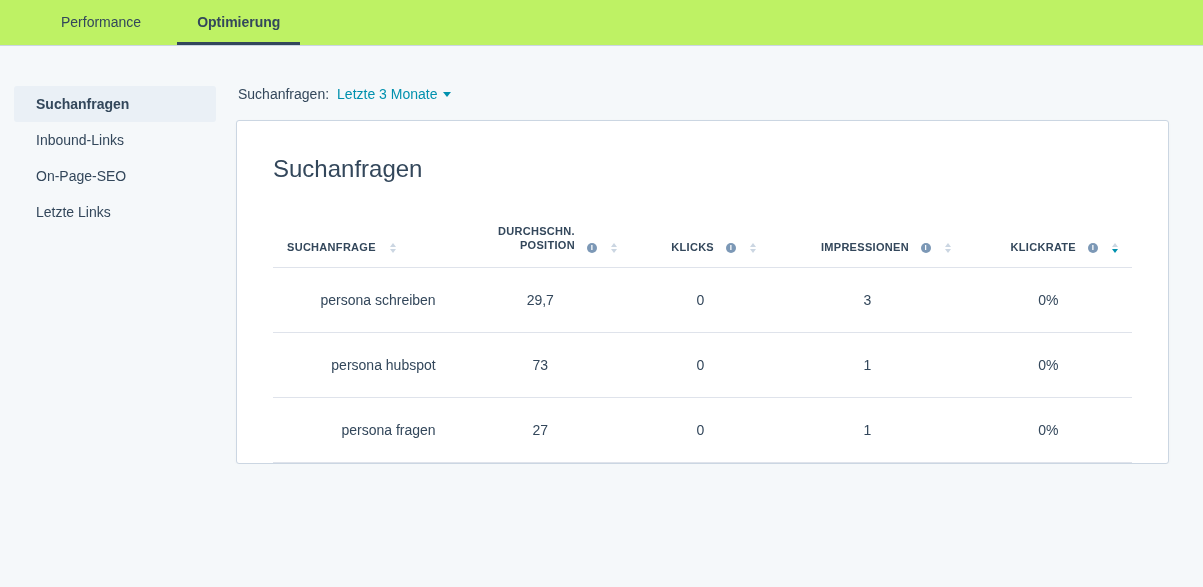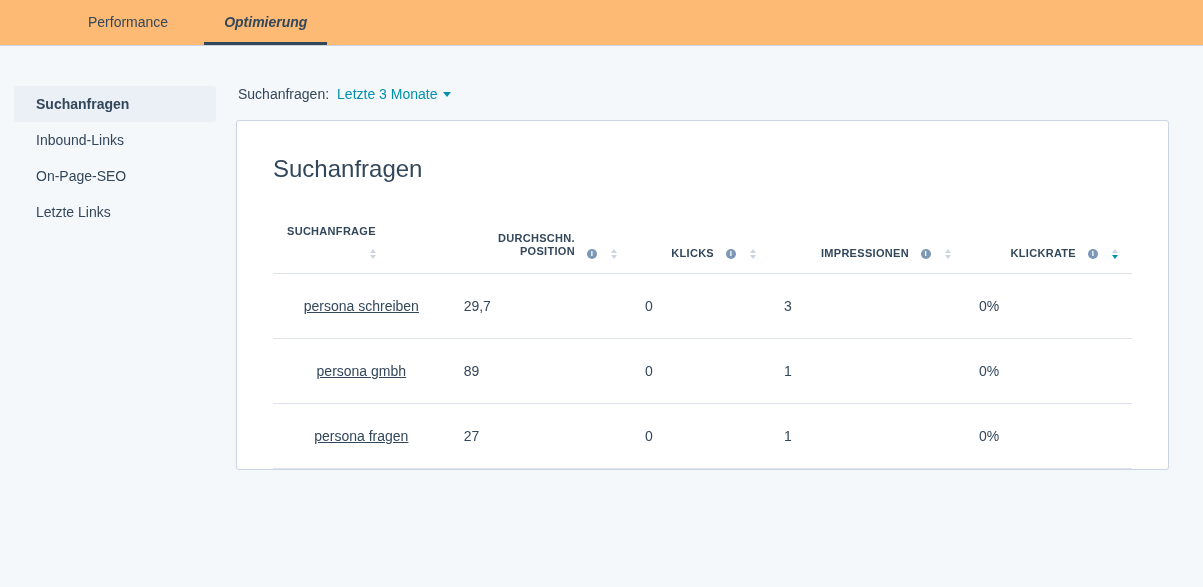--- a/index.html
+++ b/index.html
@@ -3,37 +3,36 @@
 <meta charset="utf-8">
 <style>
   * { box-sizing: border-box; margin: 0; padding: 0; }
   body {
     font-family: -apple-system, BlinkMacSystemFont, "Segoe UI", Helvetica, Arial, sans-serif;
     background: #f5f8fa;
     color: #33475b;
     width: 1203px;
   }
   .tabs {
-    background: #fdba74;
+    background: #bef264;
     border-bottom: 1px solid #cbd6e2;
-    padding-left: 68px;
+    padding-left: 41px;
     display: flex;
   }
   .tab {
     padding: 14px 20px 12px;
     font-size: 14px;
     color: #33475b;
     cursor: pointer;
     border-bottom: 3px solid transparent;
   }
   .tab + .tab { margin-left: 16px; }
   .tab.active {
     font-weight: 600;
     border-bottom-color: #33475b;
-    font-style: italic;
   }
   .page {
     display: flex;
     padding-top: 40px;
     padding-left: 14px;
   }
   .sidebar {
     width: 202px;
     flex-shrink: 0;
   }
@@ -102,30 +101,30 @@
     text-align: right;
     border-bottom: 1px solid #dfe3eb;
     vertical-align: bottom;
   }
   thead th:first-child { text-align: left; }
   tbody td {
     font-size: 14px;
     color: #33475b;
     padding: 24px 14px;
     border-bottom: 1px solid #dfe3eb;
-    text-align: left;
-  }
-  tbody td:first-child { text-align: center; text-decoration: underline; }
+    text-align: center;
+  }
+  tbody td:first-child { text-align: right; }
   .th-inner {
     display: inline-flex;
     align-items: flex-end;
     gap: 12px;
     justify-content: flex-end;
   }
-  .th-inner.left { justify-content: flex-end; flex-direction: column; }
+  .th-inner.left { justify-content: flex-end; }
   .info-icon {
     width: 10px; height: 10px;
     border-radius: 50%;
     background: #7c98b6;
     display: inline-flex;
     align-items: center;
     justify-content: center;
     font-size: 8px;
     font-weight: 700;
     color: #fff;
@@ -236,22 +235,22 @@
         </thead>
         <tbody id="table-body">
             <tr>
               <td>persona schreiben</td>
               <td>29,7</td>
               <td>0</td>
               <td>3</td>
               <td>0%</td>
             </tr>
             <tr>
-              <td>persona gmbh</td>
-              <td>89</td>
+              <td>persona hubspot</td>
+              <td>73</td>
               <td>0</td>
               <td>1</td>
               <td>0%</td>
             </tr>
             <tr>
               <td>persona fragen</td>
               <td>27</td>
               <td>0</td>
               <td>1</td>
               <td>0%</td>

